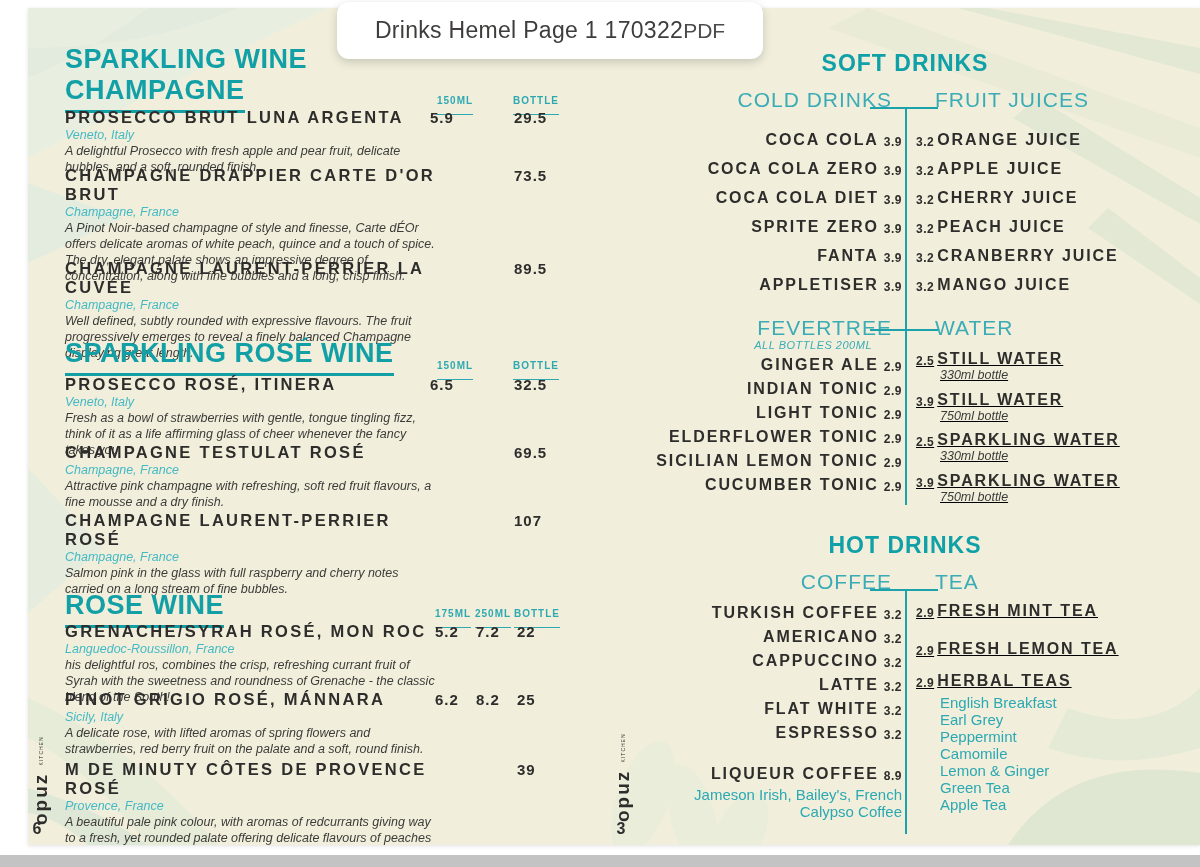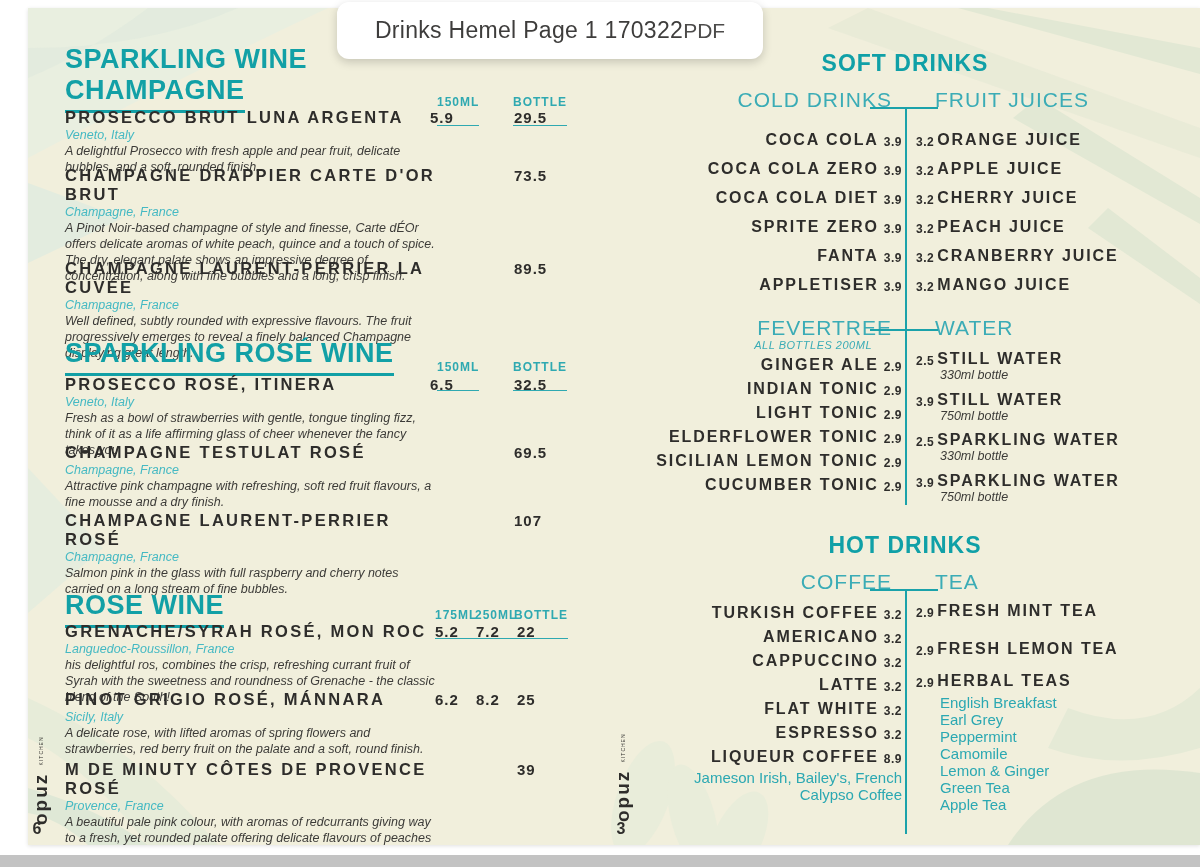--- a/index.html
+++ b/index.html
@@ -19,22 +19,22 @@
   .pill .t { font-size:23px; color:#3e3d3c; letter-spacing:.3px; }
   .pill .b { font-size:21px; color:#4c4b4a; }
 
   .bottombar { position:absolute; left:0; top:855px; width:1200px; height:12px; background:#c3c3c3; }
 
   
   .wine-col { position:absolute; left:37px; top:0; width:520px; }
   .sec-head { position:absolute; left:0; color:#12a0a6; font-weight:800;
     font-size:27px; line-height:31px; letter-spacing:.5px; }
   .sec-head .ul { display:inline-block; border-bottom:3px solid #12a0a6; padding-bottom:4px; }
-  .colhdr { position:absolute; font-size:12px; font-weight:700; color:#2fa9b1;
-    letter-spacing:1px; border-bottom:1.5px solid #2fa9b1; padding-bottom:16px; }
+  .colhdr { position:absolute; font-size:10px; font-weight:700; color:#2fa9b1;
+    letter-spacing:1px; border-bottom:1.5px solid #2fa9b1; padding-bottom:8px; }
   .witem { position:absolute; left:0; width:520px; }
   .wname { font-size:16.5px; font-weight:700; color:#2e2d2b; letter-spacing:2.3px; line-height:19px; width:380px; }
   .worigin { font-size:12.5px; font-style:italic; color:#45b9c3; margin-top:1px; }
   .wdesc { font-size:12.5px; font-style:italic; color:#3c3b38; line-height:1.27; margin-top:2px; width:370px; }
   .wp { position:absolute; top:1px; font-size:15px; font-weight:700; color:#2e2d2b; letter-spacing:1px; }
   .c2a { left:365px; } .c2b { left:449px; }
   .c3a { left:370px; } .c3b { left:411px; } .c3c { left:452px; }
 
   
   .rtitle { position:absolute; left:732px; width:290px; text-align:center;
@@ -50,21 +50,21 @@
   .dlist { position:absolute; }
   .dlist-l { left:622px; width:252px; }
   .dlist-r { left:888px; width:284px; }
   .srow { display:flex; align-items:flex-end; }
   .rowh29 .srow { height:29px; } .rowh24 .srow { height:24px; }
   .dlist-l .srow { justify-content:flex-end; }
   .dname { font-size:16px; font-weight:700; color:#2e2d2b; letter-spacing:1.9px; }
   .dprice { font-size:12px; font-weight:700; color:#2e2d2b; letter-spacing:.5px; }
   .dlist-l .dprice { margin-left:5px; }
   .dlist-r .dprice { margin-right:3px; }
-  .witem2 { position:absolute; left:0; width:284px; }
+  .witem2 { position:absolute; left:0; width:284px;text-decoration:underline; }
   .sizenote { font-size:12.5px; font-style:italic; color:#3c3b38; margin-left:24px; margin-top:0px; }
   .lnote { font-size:15px; color:#2ba8b2; text-align:right; line-height:17px; }
   .herb { position:absolute; left:24px; list-style:none; }
   .herb li { font-size:15px; color:#2ba8b2; line-height:17px; }
 
   
   .vlogo { position:absolute; writing-mode:vertical-rl; transform:rotate(180deg);
     font-size:19px; font-weight:800; color:#2e2d2b; letter-spacing:2px; height:60px; }
   .vlogo .k { font-size:5px; font-weight:400; letter-spacing:1px; }
   .pnum { position:absolute; width:18px; text-align:center; font-size:16px; font-weight:800; color:#2e2d2b; }
@@ -335,21 +335,21 @@
       <div class="srow">
           <span class="dname">FLAT WHITE</span>
           <span class="dprice">3.2</span>
         </div>
       <div class="srow">
           <span class="dname">ESPRESSO</span>
           <span class="dprice">3.2</span>
         </div>
     </div>
 
-    <div class="dlist dlist-l" style="top:740px">
+    <div class="dlist dlist-l" style="top:757px">
       <div class="srow">
           <span class="dname">LIQUEUR COFFEE</span>
           <span class="dprice">8.9</span>
         </div>
       <div class="lnote" style="margin-top:3px">Jameson Irish, Bailey's, French</div>
       <div class="lnote">Calypso Coffee</div>
     </div>
 
     <div class="dlist dlist-r" style="top:590px;height:240px">
       <div class="witem2" style="top:4px">

